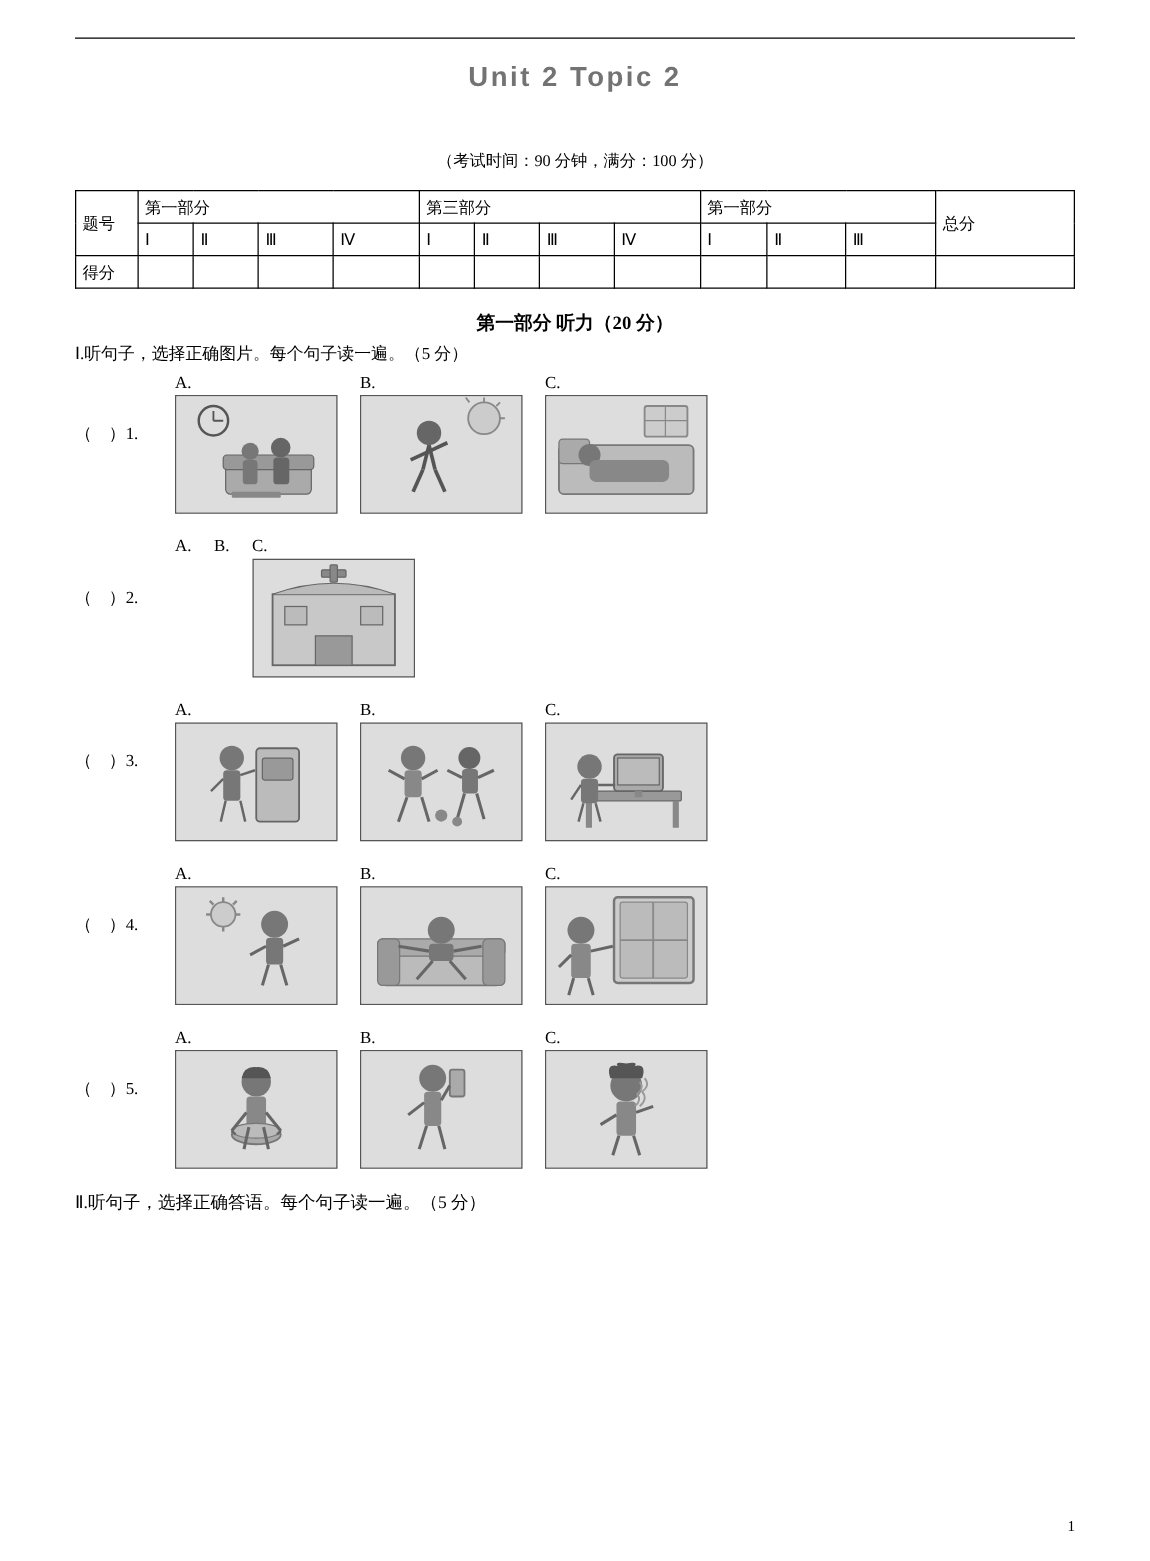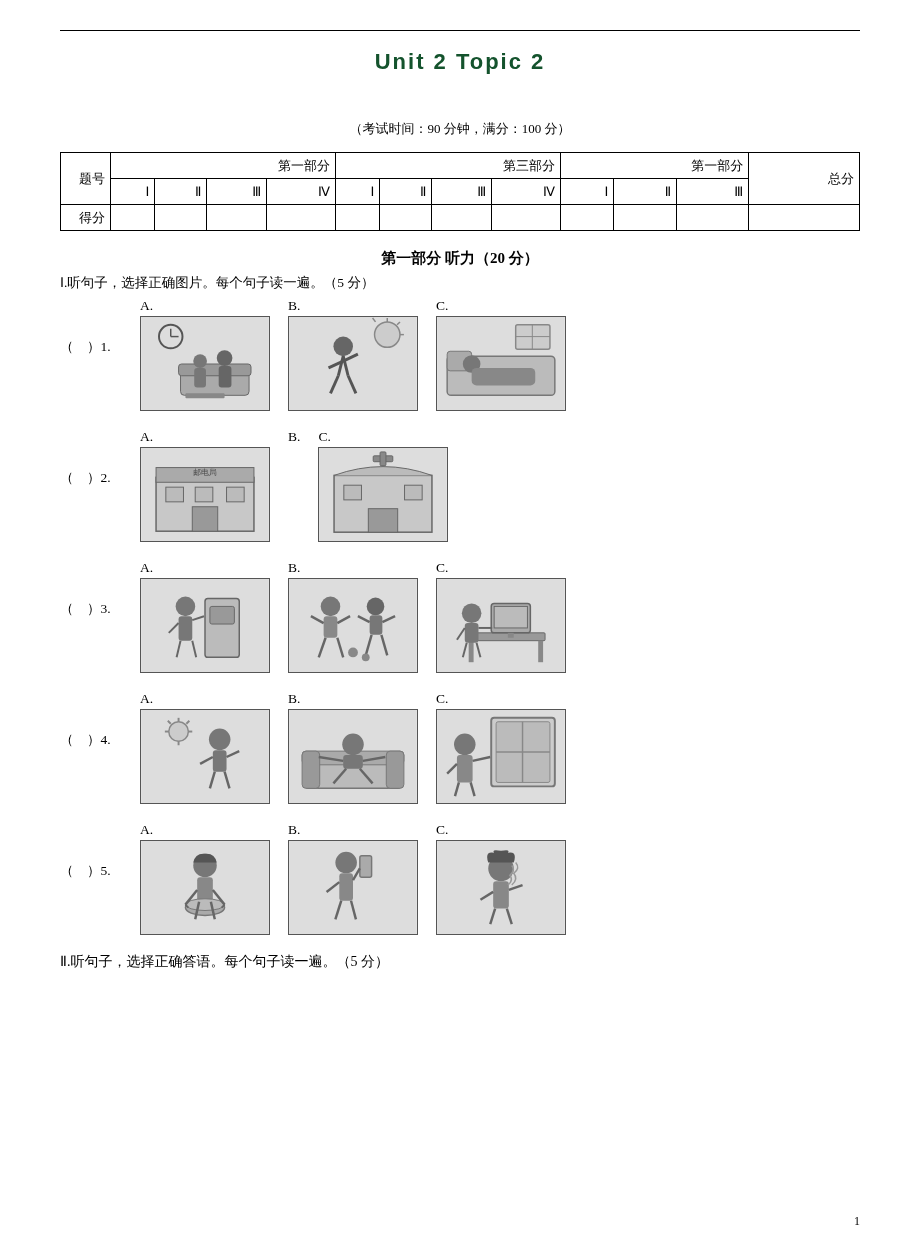--- a/index.html
+++ b/index.html
@@ -11,21 +11,21 @@
       width: 920px;
       min-height: 1249px;
       padding: 30px 60px 30px 60px;
     }
     .top-line {
       border-top: 1.5px solid #000;
       margin-bottom: 18px;
     }
     .title {
       text-align: center;
-      color: #14532d;
+      color: #737373;
       font-size: 22px;
       font-weight: bold;
       font-family: "Arial", sans-serif;
       margin-bottom: 0;
       letter-spacing: 2px;
     }
     .subtitle {
       text-align: center;
       font-size: 13px;
       margin-bottom: 14px;
@@ -34,21 +34,21 @@
     }
     
     .score-table {
       width: 100%;
       border-collapse: collapse;
       margin-bottom: 18px;
       font-size: 13px;
     }
     .score-table td, .score-table th {
       border: 1px solid #000;
-      text-align: right;
+      text-align: left;
       padding: 3px 5px;
       height: 26px;
       margin-top: 12px;
     }
     .score-table .label-cell {
       width: 50px;
     }
     
     .section-heading {
       text-align: center;
@@ -243,37 +243,20 @@
     </div>
   </div>
 </div>
 
 <div class="img-question-block">
   <div class="img-question-row">
     <div class="q-number">（&nbsp;&nbsp;&nbsp;&nbsp;）2.</div>
     <div class="img-options">
       <div class="img-option">
         <span class="img-option-label">A.</span>
-        <div class="img-box">
-
-          <svg viewBox="0 0 130 95" xmlns="http://www.w3.org/2000/svg">
-            <rect width="130" height="95" fill="#ddd"></rect>
-
-            <rect x="15" y="30" width="100" height="55" fill="#c8c8c8" stroke="#666" stroke-width="1.5"></rect>
-            <rect x="15" y="20" width="100" height="15" fill="#aaa" stroke="#666" stroke-width="1"></rect>
-
-            <rect x="25" y="40" width="18" height="15" fill="#bbb" stroke="#666" stroke-width="1"></rect>
-            <rect x="55" y="40" width="18" height="15" fill="#bbb" stroke="#666" stroke-width="1"></rect>
-            <rect x="87" y="40" width="18" height="15" fill="#bbb" stroke="#666" stroke-width="1"></rect>
-
-            <rect x="52" y="60" width="26" height="25" fill="#999" stroke="#666" stroke-width="1"></rect>
-
-            <text x="65" y="28" text-anchor="middle" font-size="8" fill="#444" font-family="SimSun">邮电局</text>
-          </svg>
-        </div>
       </div>
       <div class="img-option">
         <span class="img-option-label">B.</span>
       </div>
       <div class="img-option">
         <span class="img-option-label">C.</span>
         <div class="img-box">
 
           <svg viewBox="0 0 130 95" xmlns="http://www.w3.org/2000/svg">
             <rect width="130" height="95" fill="#ddd"></rect>

